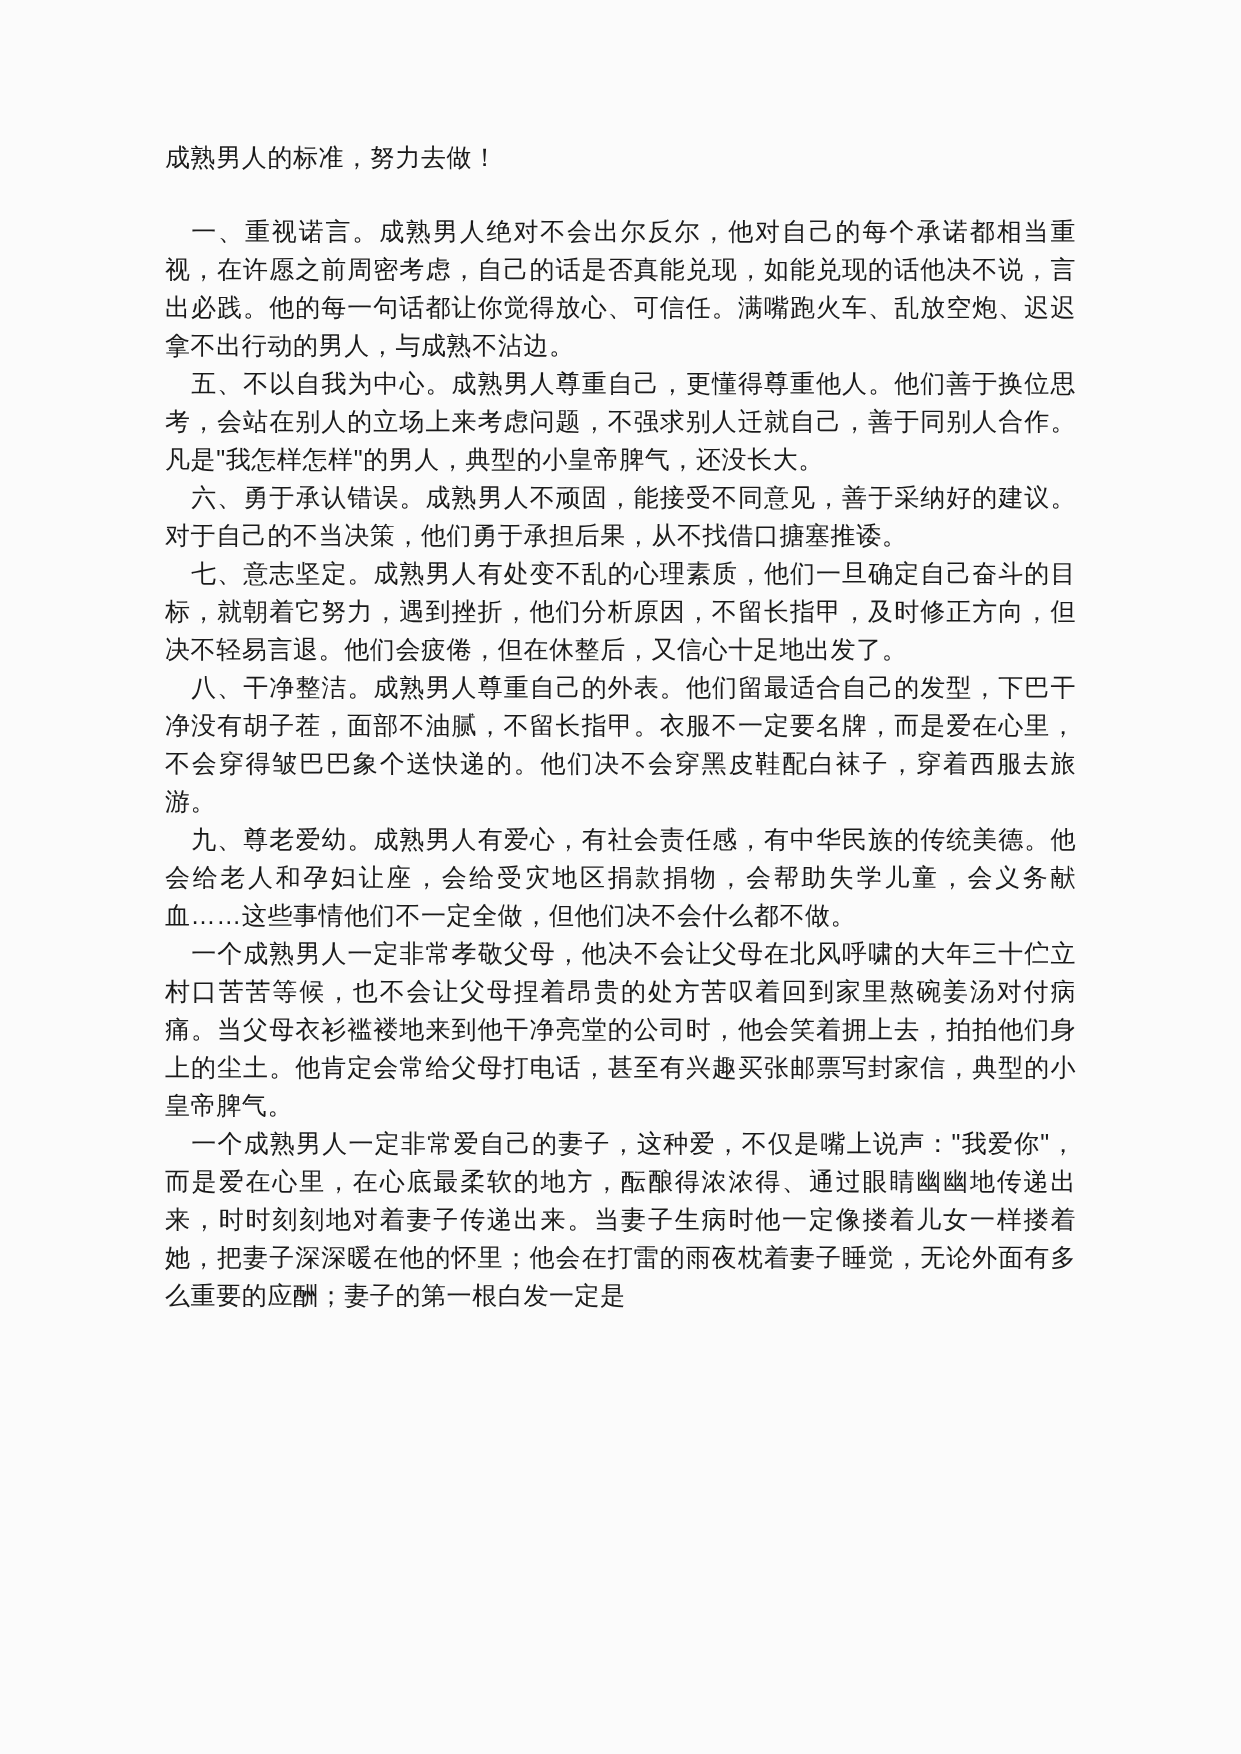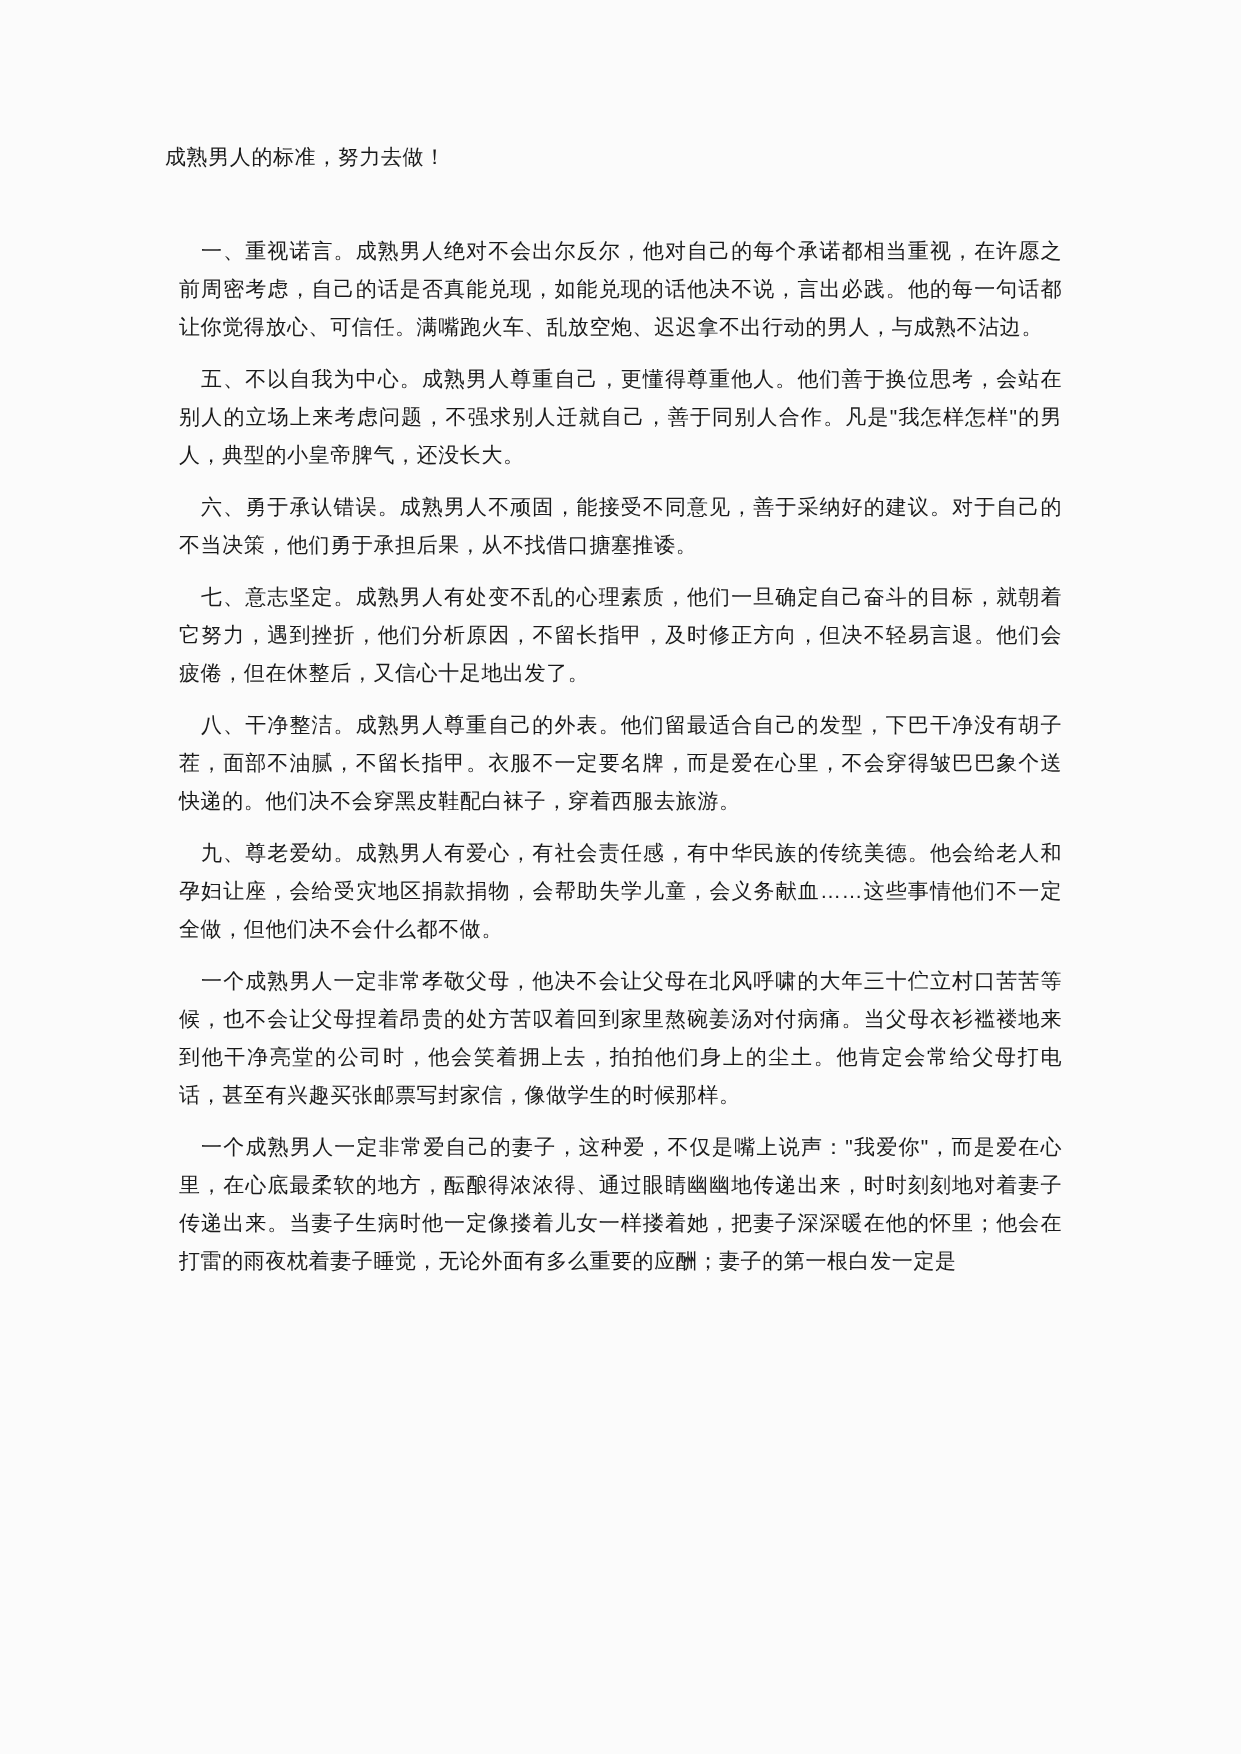--- a/index.html
+++ b/index.html
@@ -16,45 +16,45 @@
     font-family: "Liberation Sans", "DejaVu Sans", sans-serif;
     color: #1a1a1a;
   }
   .content {
     position: absolute;
     top: 138px;
     left: 165px;
     width: 911px;
   }
   .doc-title {
-    font-size: 21px;
+    font-size: 25px;
     line-height: 38px;
-    margin: 0 0 56px 0;
+    margin: 0 0 36px 0;
     font-weight: normal;
     text-align: left;
     letter-spacing: 0.6px;
   }
   .doc-paragraph {
-    margin: 14px;
-    font-size: 21px;
+    margin: 0;
+    font-size: 25px;
     line-height: 38px;
     letter-spacing: 0.6px;
     text-align: justify;
     text-indent: 1.05em;
     word-break: break-all;
   }
 </style>
 </head>
 <body>
 
 <div class="page">
   <div class="content">
     <h1 class="doc-title">成熟男人的标准，努力去做！</h1>
     <p class="doc-paragraph">一、重视诺言。成熟男人绝对不会出尔反尔，他对自己的每个承诺都相当重视，在许愿之前周密考虑，自己的话是否真能兑现，如能兑现的话他决不说，言出必践。他的每一句话都让你觉得放心、可信任。满嘴跑火车、乱放空炮、迟迟拿不出行动的男人，与成熟不沾边。</p>
     <p class="doc-paragraph">五、不以自我为中心。成熟男人尊重自己，更懂得尊重他人。他们善于换位思考，会站在别人的立场上来考虑问题，不强求别人迁就自己，善于同别人合作。凡是"我怎样怎样"的男人，典型的小皇帝脾气，还没长大。</p>
     <p class="doc-paragraph">六、勇于承认错误。成熟男人不顽固，能接受不同意见，善于采纳好的建议。对于自己的不当决策，他们勇于承担后果，从不找借口搪塞推诿。</p>
     <p class="doc-paragraph">七、意志坚定。成熟男人有处变不乱的心理素质，他们一旦确定自己奋斗的目标，就朝着它努力，遇到挫折，他们分析原因，不留长指甲，及时修正方向，但决不轻易言退。他们会疲倦，但在休整后，又信心十足地出发了。</p>
     <p class="doc-paragraph">八、干净整洁。成熟男人尊重自己的外表。他们留最适合自己的发型，下巴干净没有胡子茬，面部不油腻，不留长指甲。衣服不一定要名牌，而是爱在心里，不会穿得皱巴巴象个送快递的。他们决不会穿黑皮鞋配白袜子，穿着西服去旅游。</p>
     <p class="doc-paragraph">九、尊老爱幼。成熟男人有爱心，有社会责任感，有中华民族的传统美德。他会给老人和孕妇让座，会给受灾地区捐款捐物，会帮助失学儿童，会义务献血……这些事情他们不一定全做，但他们决不会什么都不做。</p>
-    <p class="doc-paragraph">一个成熟男人一定非常孝敬父母，他决不会让父母在北风呼啸的大年三十伫立村口苦苦等候，也不会让父母捏着昂贵的处方苦叹着回到家里熬碗姜汤对付病痛。当父母衣衫褴褛地来到他干净亮堂的公司时，他会笑着拥上去，拍拍他们身上的尘土。他肯定会常给父母打电话，甚至有兴趣买张邮票写封家信，像做学生的时候那样。</p>
+    <p class="doc-paragraph">一个成熟男人一定非常孝敬父母，他决不会让父母在北风呼啸的大年三十伫立村口苦苦等候，也不会让父母捏着昂贵的处方苦叹着回到家里熬碗姜汤对付病痛。当父母衣衫褴褛地来到他干净亮堂的公司时，他会笑着拥上去，拍拍他们身上的尘土。他肯定会常给父母打电话，甚至有兴趣买张邮票写封家信，典型的小皇帝脾气。</p>
     <p class="doc-paragraph">一个成熟男人一定非常爱自己的妻子，这种爱，不仅是嘴上说声："我爱你"，而是爱在心里，在心底最柔软的地方，酝酿得浓浓得、通过眼睛幽幽地传递出来，时时刻刻地对着妻子传递出来。当妻子生病时他一定像搂着儿女一样搂着她，把妻子深深暖在他的怀里；他会在打雷的雨夜枕着妻子睡觉，无论外面有多么重要的应酬；妻子的第一根白发一定是</p>
   </div>
 </div>
 
 </body></html>

